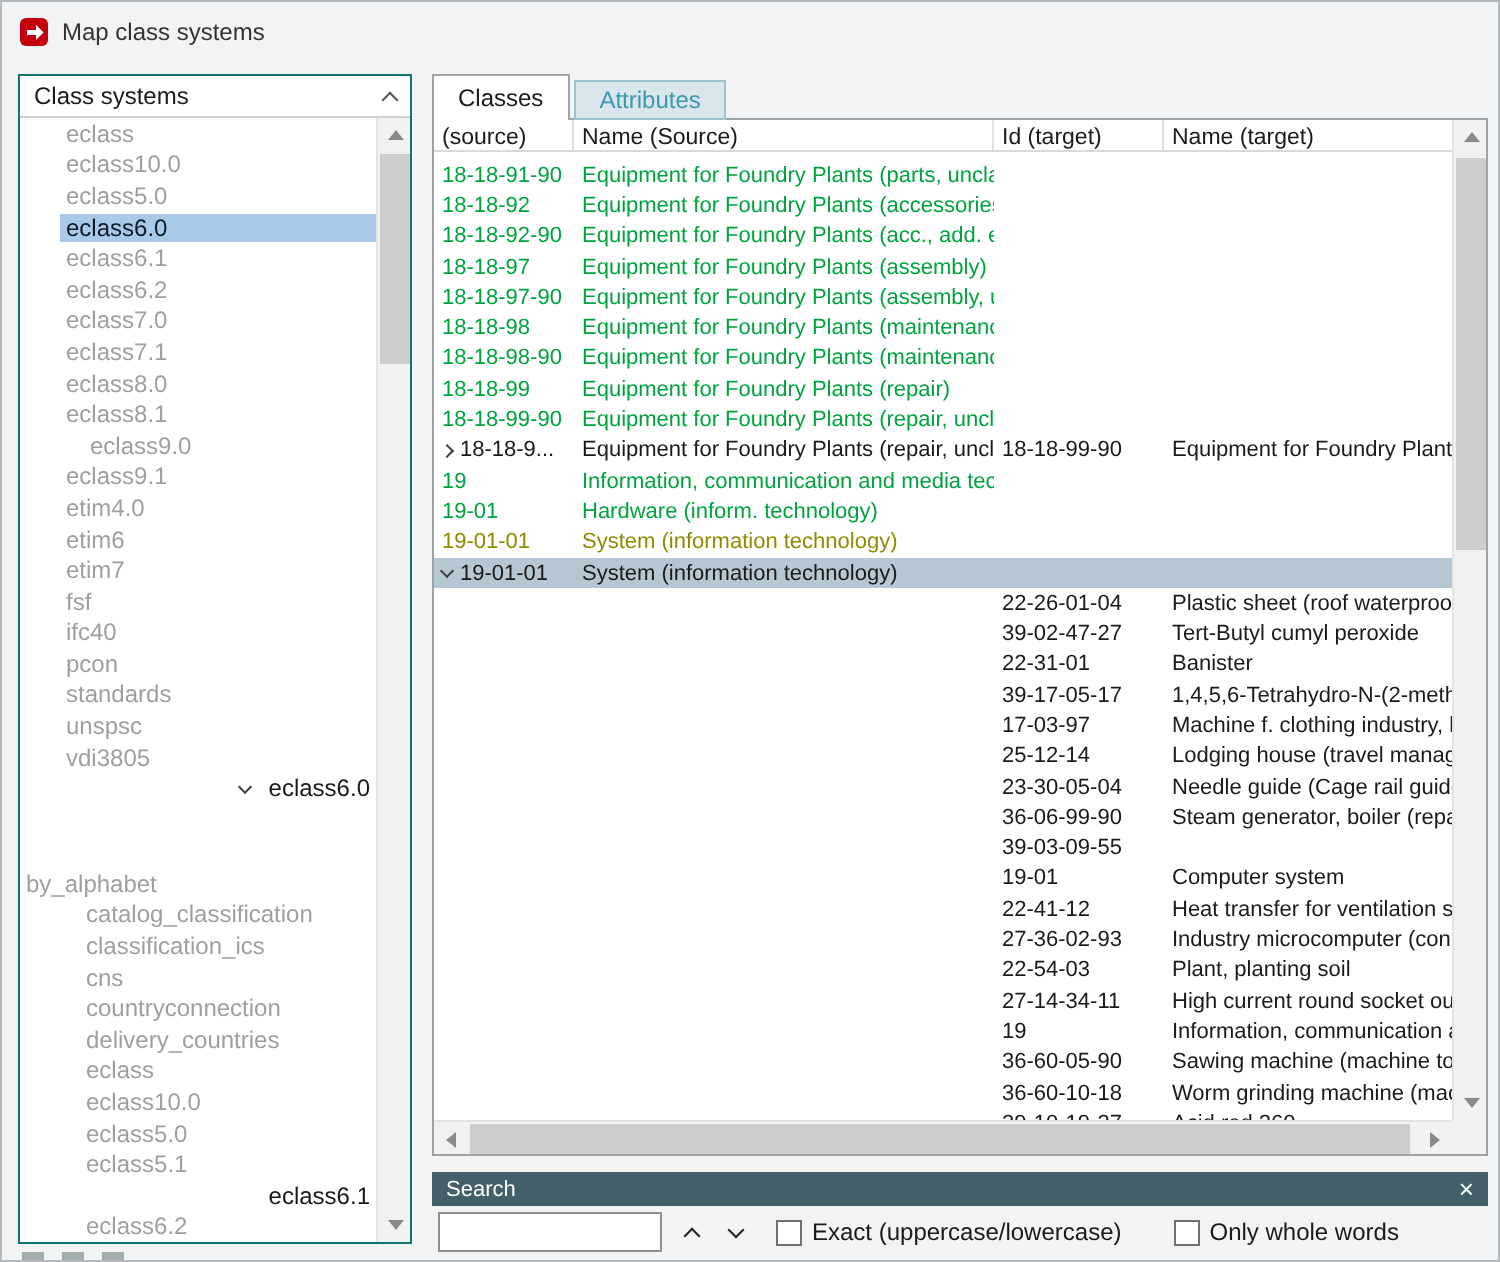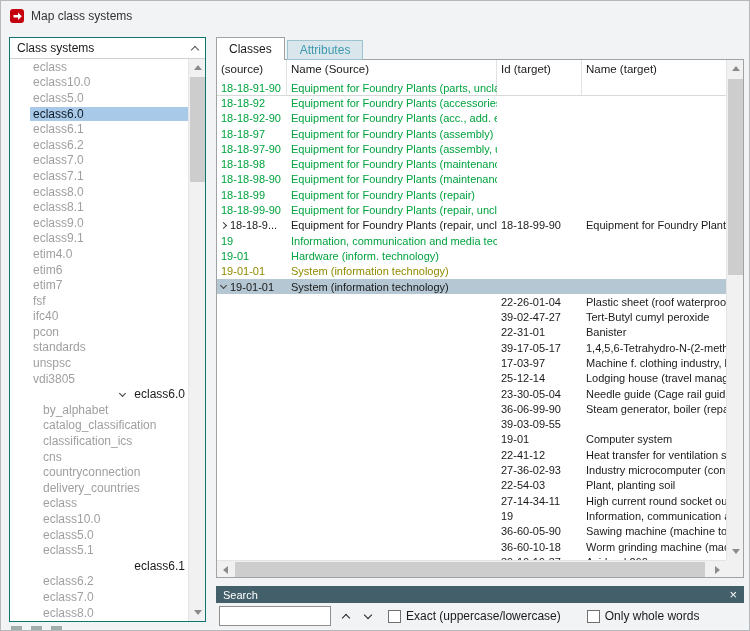--- a/index.html
+++ b/index.html
@@ -31,21 +31,21 @@
   .left-header .chev { width:6px; height:6px; border-color:#555; }
 
   
   .tabs { position:absolute; left:215px; top:36px; height:23px; display:flex; align-items:flex-end; z-index:5; }
   .tab { display:flex; align-items:center; justify-content:center; font-size:12px; white-space:nowrap; }
   .tab.active { height:23px; padding:0 12px; background:#fff; border:1px solid #9fa3a6; border-bottom:none; }
   .tab.inactive { height:20px; padding:0 12px; background:#d9e7ec; border:1px solid #9cc4d0; color:var(--inactive-tab-text); margin-left:2px; }
 
   
   .right-panel { position:absolute; left:215px; top:58px; width:528px; height:519px; background:#fff; border:1px solid #9fa3a6; z-index:1; }
-  .thead { position:absolute; left:0; top:0; right:11px; height:36px; display:flex; border-bottom:1px solid #d9d9d9; background:#fff; font-size:11.5px; }
+  .thead { position:absolute; left:0; top:0; right:11px; height:16px; display:flex; border-bottom:1px solid #d9d9d9; background:#fff; font-size:11.5px; }
   .th { padding:3px 4px 0; border-right:1px solid #e2e2e2; overflow:hidden; white-space:nowrap; }
   .th.c1 { width:70px; } .th.c2 { width:210px; } .th.c3 { width:85px; } .th.c4 { flex:1; border-right:none; }
   .tbody { position:absolute; left:0; top:20px; right:17px; bottom:17px; overflow:hidden; }
   .trow { height:15.3px; display:flex; align-items:center; font-size:11px; white-space:nowrap; }
   .td { padding:0 4px; overflow:hidden; height:100%; display:flex; align-items:center; }
   .td.c1 { width:70px; } .td.c2 { width:210px; } .td.c3 { width:85px; } .td.c4 { flex:1; }
   .trow.green { color:var(--unmapped-green); }
   .trow.olive { color:var(--pending-olive); }
   .trow.black { color:#1a1a1a; }
   .trow.selected { background:var(--table-selection); }
@@ -128,21 +128,21 @@
         </div>
         <div class="tree-row style-gray" style="padding-left: 20px;">
           <span class="lbl">eclass7.1</span>
         </div>
         <div class="tree-row style-gray" style="padding-left: 20px;">
           <span class="lbl">eclass8.0</span>
         </div>
         <div class="tree-row style-gray" style="padding-left: 20px;">
           <span class="lbl">eclass8.1</span>
         </div>
-        <div class="tree-row style-gray" style="padding-left: 20px;">
+        <div class="tree-row style-gray" style="padding-left: 32px;">
           <span class="lbl">eclass9.0</span>
         </div>
         <div class="tree-row style-gray" style="padding-left: 20px;">
           <span class="lbl">eclass9.1</span>
         </div>
         <div class="tree-row style-gray" style="padding-left: 20px;">
           <span class="lbl">etim4.0</span>
         </div>
         <div class="tree-row style-gray" style="padding-left: 20px;">
           <span class="lbl">etim6</span>
@@ -165,21 +165,21 @@
         <div class="tree-row style-gray" style="padding-left: 20px;">
           <span class="lbl">unspsc</span>
         </div>
         <div class="tree-row style-gray" style="padding-left: 20px;">
           <span class="lbl">vdi3805</span>
         </div>
         <div class="tree-row style-dark" style="padding-left: 8px;">
           <span class="chev down"></span>
           <span class="lbl">eclass6.0</span>
         </div>
-        <div class="tree-row style-gray" style="padding-left: 30px;">
+        <div class="tree-row style-gray" style=" margin-top: 32px;">
           <span class="lbl">by_alphabet</span>
         </div>
         <div class="tree-row style-gray" style="padding-left: 30px;">
           <span class="lbl">catalog_classification</span>
         </div>
         <div class="tree-row style-gray" style="padding-left: 30px;">
           <span class="lbl">classification_ics</span>
         </div>
         <div class="tree-row style-gray" style="padding-left: 30px;">
           <span class="lbl">cns</span>

